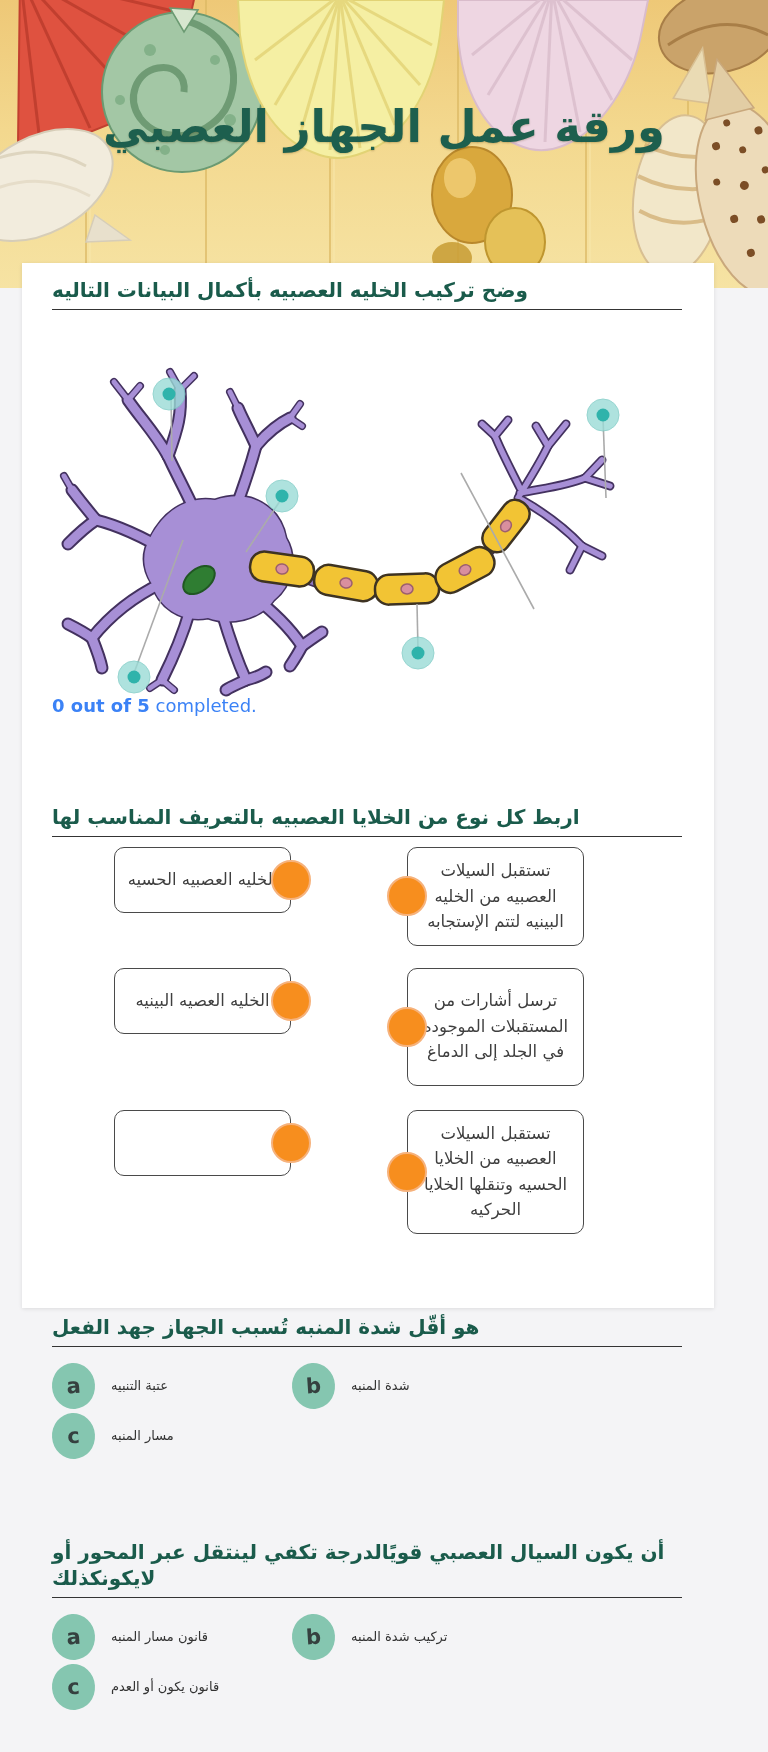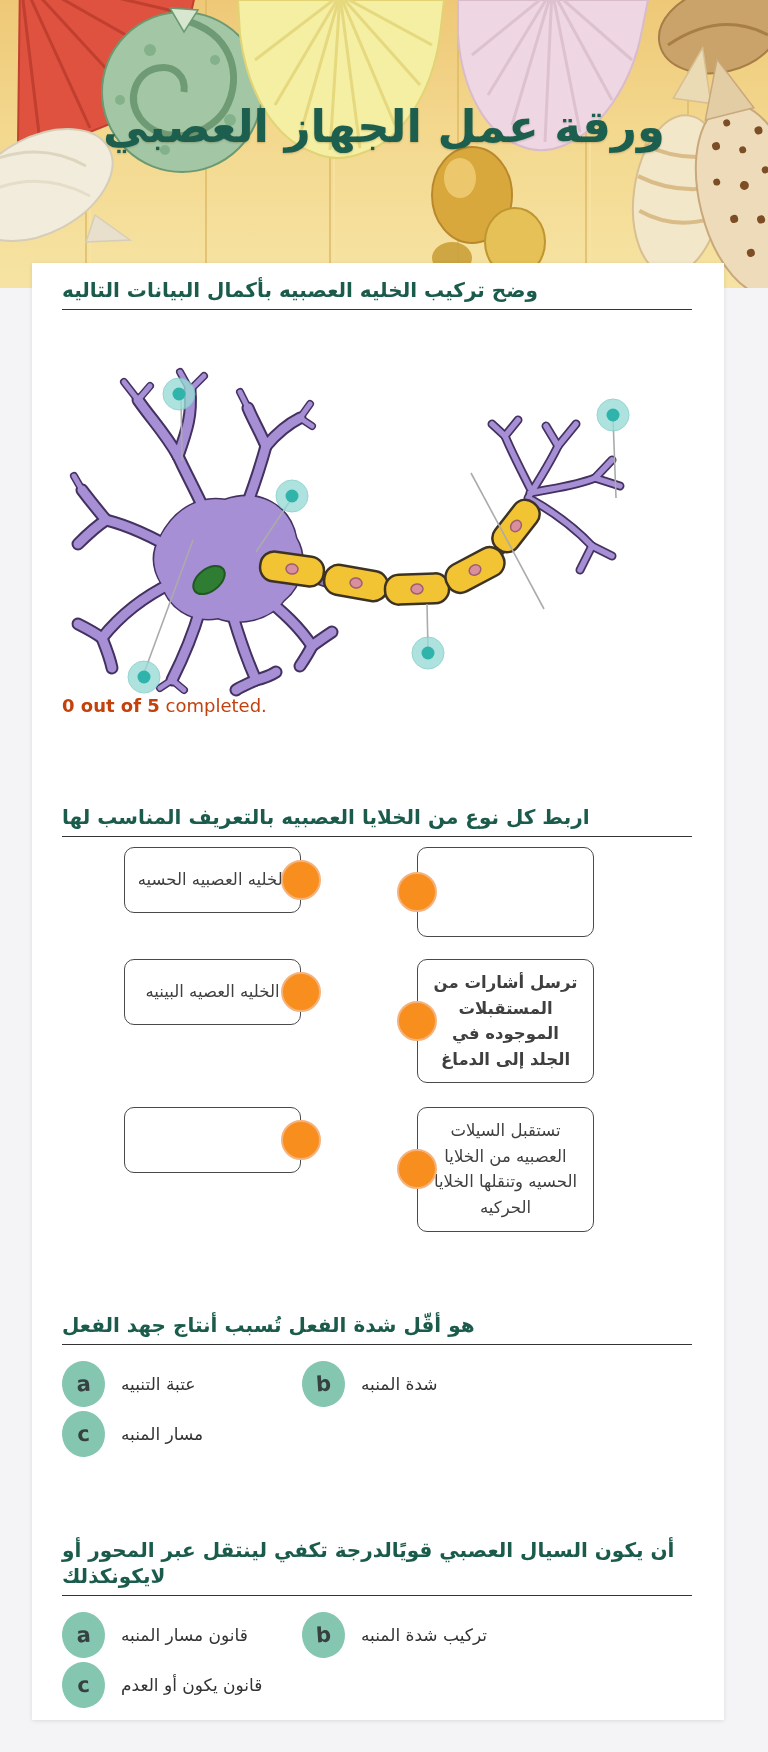--- a/index.html
+++ b/index.html
@@ -7,35 +7,35 @@
   .page{position:relative;width:768px;height:1752px;margin:0 auto;background:#f4f4f6;overflow:hidden;}
 
   
   .header{position:absolute;top:0;left:0;width:768px;height:288px;overflow:hidden;}
   .header svg{display:block;}
   .worksheet-title{position:absolute;top:100px;left:0;width:100%;text-align:center;
     font-size:45px;font-weight:700;color:#1d5f4e;direction:rtl;
     text-shadow:0 1px 2px rgba(80,50,0,.25);letter-spacing:1px;}
 
   
-  .card{position:absolute;top:263px;left:32px;width:692px;height:1457px;background:#ffffff;
+  .card{position:absolute;top:263px;left:22px;width:692px;height:1045px;background:#ffffff;
     box-shadow:0 1px 4px rgba(0,0,0,.10);box-sizing:border-box;padding:0 32px 0 30px;}
 
   .sec-heading{margin:0;font-size:20px;font-weight:700;color:#1a5b4b;
     direction:rtl;text-align:left;line-height:26px;}
   .h1{margin-top:14px;}
   .h2{margin-top:86px;}
   .h3{margin-top:80px;}
   .h4{margin-top:80px;}
   .underline{border:none;border-top:1.6px solid #343434;margin:6px 0 0 0;width:100%;}
 
   
   .diagram{display:block;margin:18px 0 0 -2px;}
 
-  .progress{margin:-6px 0 6px 0;font-size:18px;line-height:24px;color:#c2410c;}
+  .progress{margin:-6px 0 6px 0;font-size:18px;line-height:24px;color:#3b82f6;}
   .progress b{font-weight:700;}
 
   
   .match-area{margin-top:10px;padding-left:62px;}
   .match-row{display:flex;align-items:flex-start;margin-bottom:22px;}
   .match-box{position:relative;box-sizing:border-box;width:177px;background:#fff;
     border:1.5px solid #4a4a4a;border-radius:10px;direction:rtl;text-align:center;
     font-size:16.5px;color:#3f3f3f;line-height:1.55;padding:10px 12px;}
   .term-box{min-height:66px;display:flex;align-items:center;justify-content:center;}
   .def-box{margin-left:116px;min-height:90px;display:flex;align-items:center;justify-content:center;}
@@ -43,21 +43,21 @@
     background:#f78e1e;border:2px solid #f6b27c;box-sizing:border-box;transform:translateY(-50%);z-index:2;}
   .connector.right{right:-21px;}
   .connector.left{left:-21px;}
 
   
   .opts{display:grid;grid-template-columns:240px auto;justify-content:start;margin-top:16px;row-gap:4px;}
   .opt{display:flex;align-items:center;height:46px;}
   .badge{flex:0 0 auto;width:43px;height:46px;border-radius:50%;background:#85c6b0;
     display:flex;align-items:center;justify-content:center;font-size:21px;font-weight:600;
     color:#35403f;transform:rotate(-4deg);}
-  .opt-label{margin-left:16px;font-size:17px;color:#333;direction:rtl;}
+  .opt-label{margin-left:16px;font-size:13px;color:#333;direction:rtl;}
 </style>
 </head>
 <body>
 
 <div class="page">
 
   <div class="header">
     <svg width="768" height="288" viewBox="0 0 768 288">
       <defs>
         <linearGradient id="wood" x1="0" y1="0" x2="0" y2="1">
@@ -358,45 +358,46 @@
     <h2 class="sec-heading h2">اربط كل نوع من الخلايا العصبيه بالتعريف المناسب لها</h2>
     <hr class="underline">
 
     <div class="match-area">
       <div class="match-row">
         <div class="match-box term-box">
           <span>الخليه العصبيه الحسيه</span>
           <span class="connector right"></span>
         </div>
         <div class="match-box def-box">
+          <span>تستقبل السيلات العصبيه من الخليه البينيه لتتم الإستجابه</span>
           <span class="connector left"></span>
         </div>
       </div>
       <div class="match-row" style="margin-bottom:24px;">
         <div class="match-box term-box">
           <span>الخليه العصيه البينيه</span>
           <span class="connector right"></span>
         </div>
-        <div class="match-box def-box" style="min-height:118px;font-weight:bold;">
+        <div class="match-box def-box" style="min-height:118px;">
           <span>ترسل أشارات من المستقبلات الموجوده في الجلد إلى الدماغ</span>
           <span class="connector left"></span>
         </div>
       </div>
       <div class="match-row">
         <div class="match-box term-box">
           <span class="connector right"></span>
         </div>
         <div class="match-box def-box" style="min-height:118px;">
           <span>تستقبل السيلات العصبيه من الخلايا الحسيه وتنقلها الخلايا الحركيه</span>
           <span class="connector left"></span>
         </div>
       </div>
     </div>
 
-    <h2 class="sec-heading h3">هو أقّل شدة الفعل تُسبب أنتاج جهد الفعل</h2>
+    <h2 class="sec-heading h3">هو أقّل شدة المنبه تُسبب الجهاز جهد الفعل</h2>
     <hr class="underline">
     <div class="opts">
       <div class="opt">
         <span class="badge">a</span>
         <span class="opt-label">عتبة التنبيه</span>
       </div>
       <div class="opt">
         <span class="badge">b</span>
         <span class="opt-label">شدة المنبه</span>
       </div>

